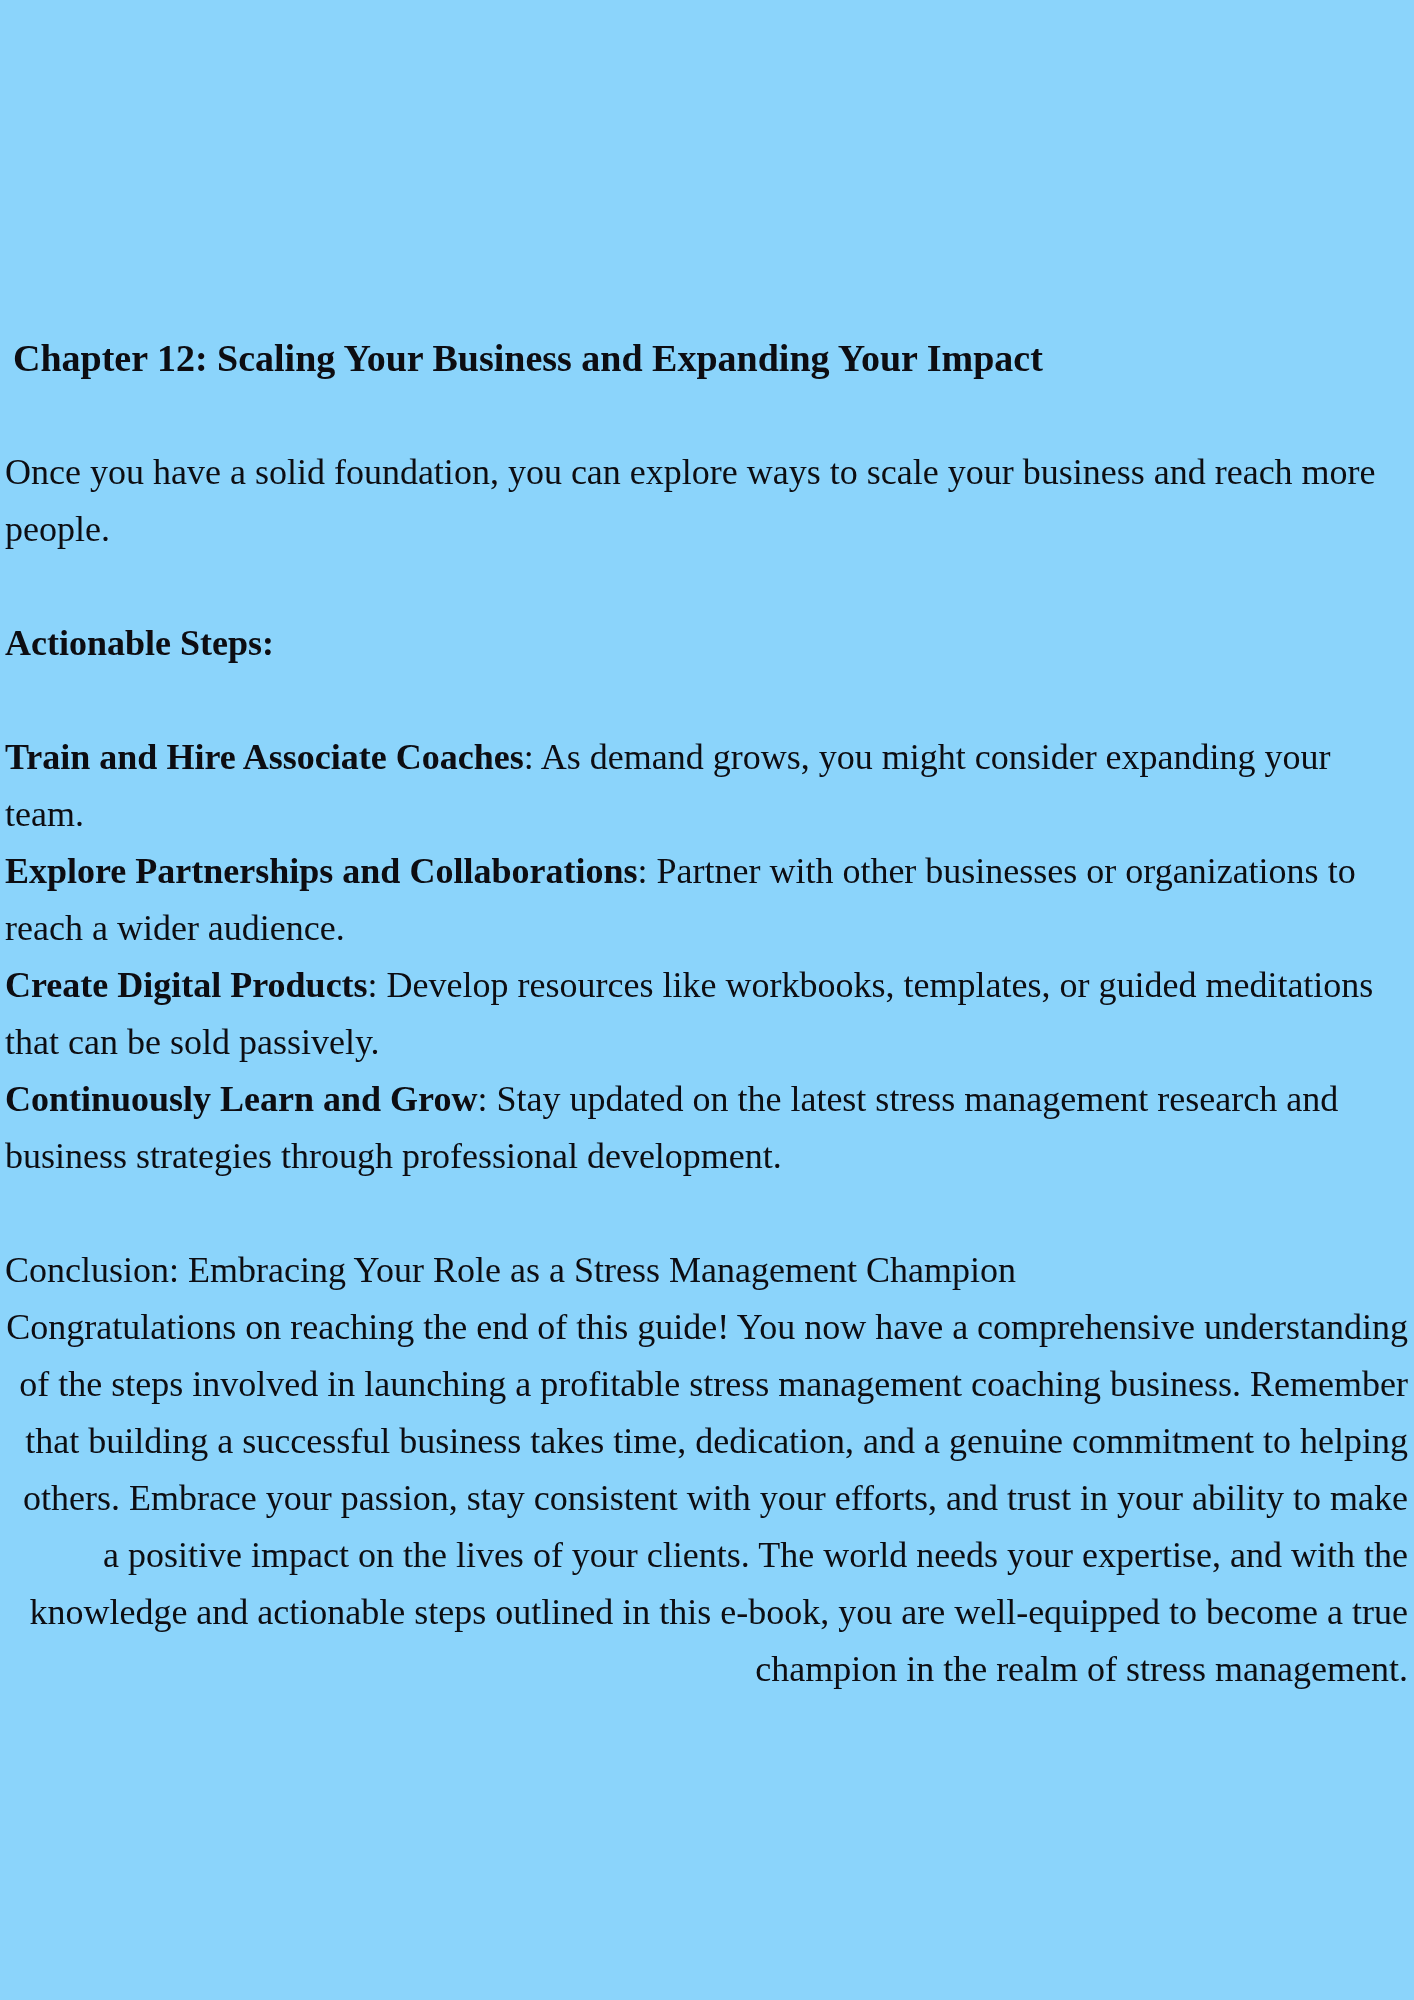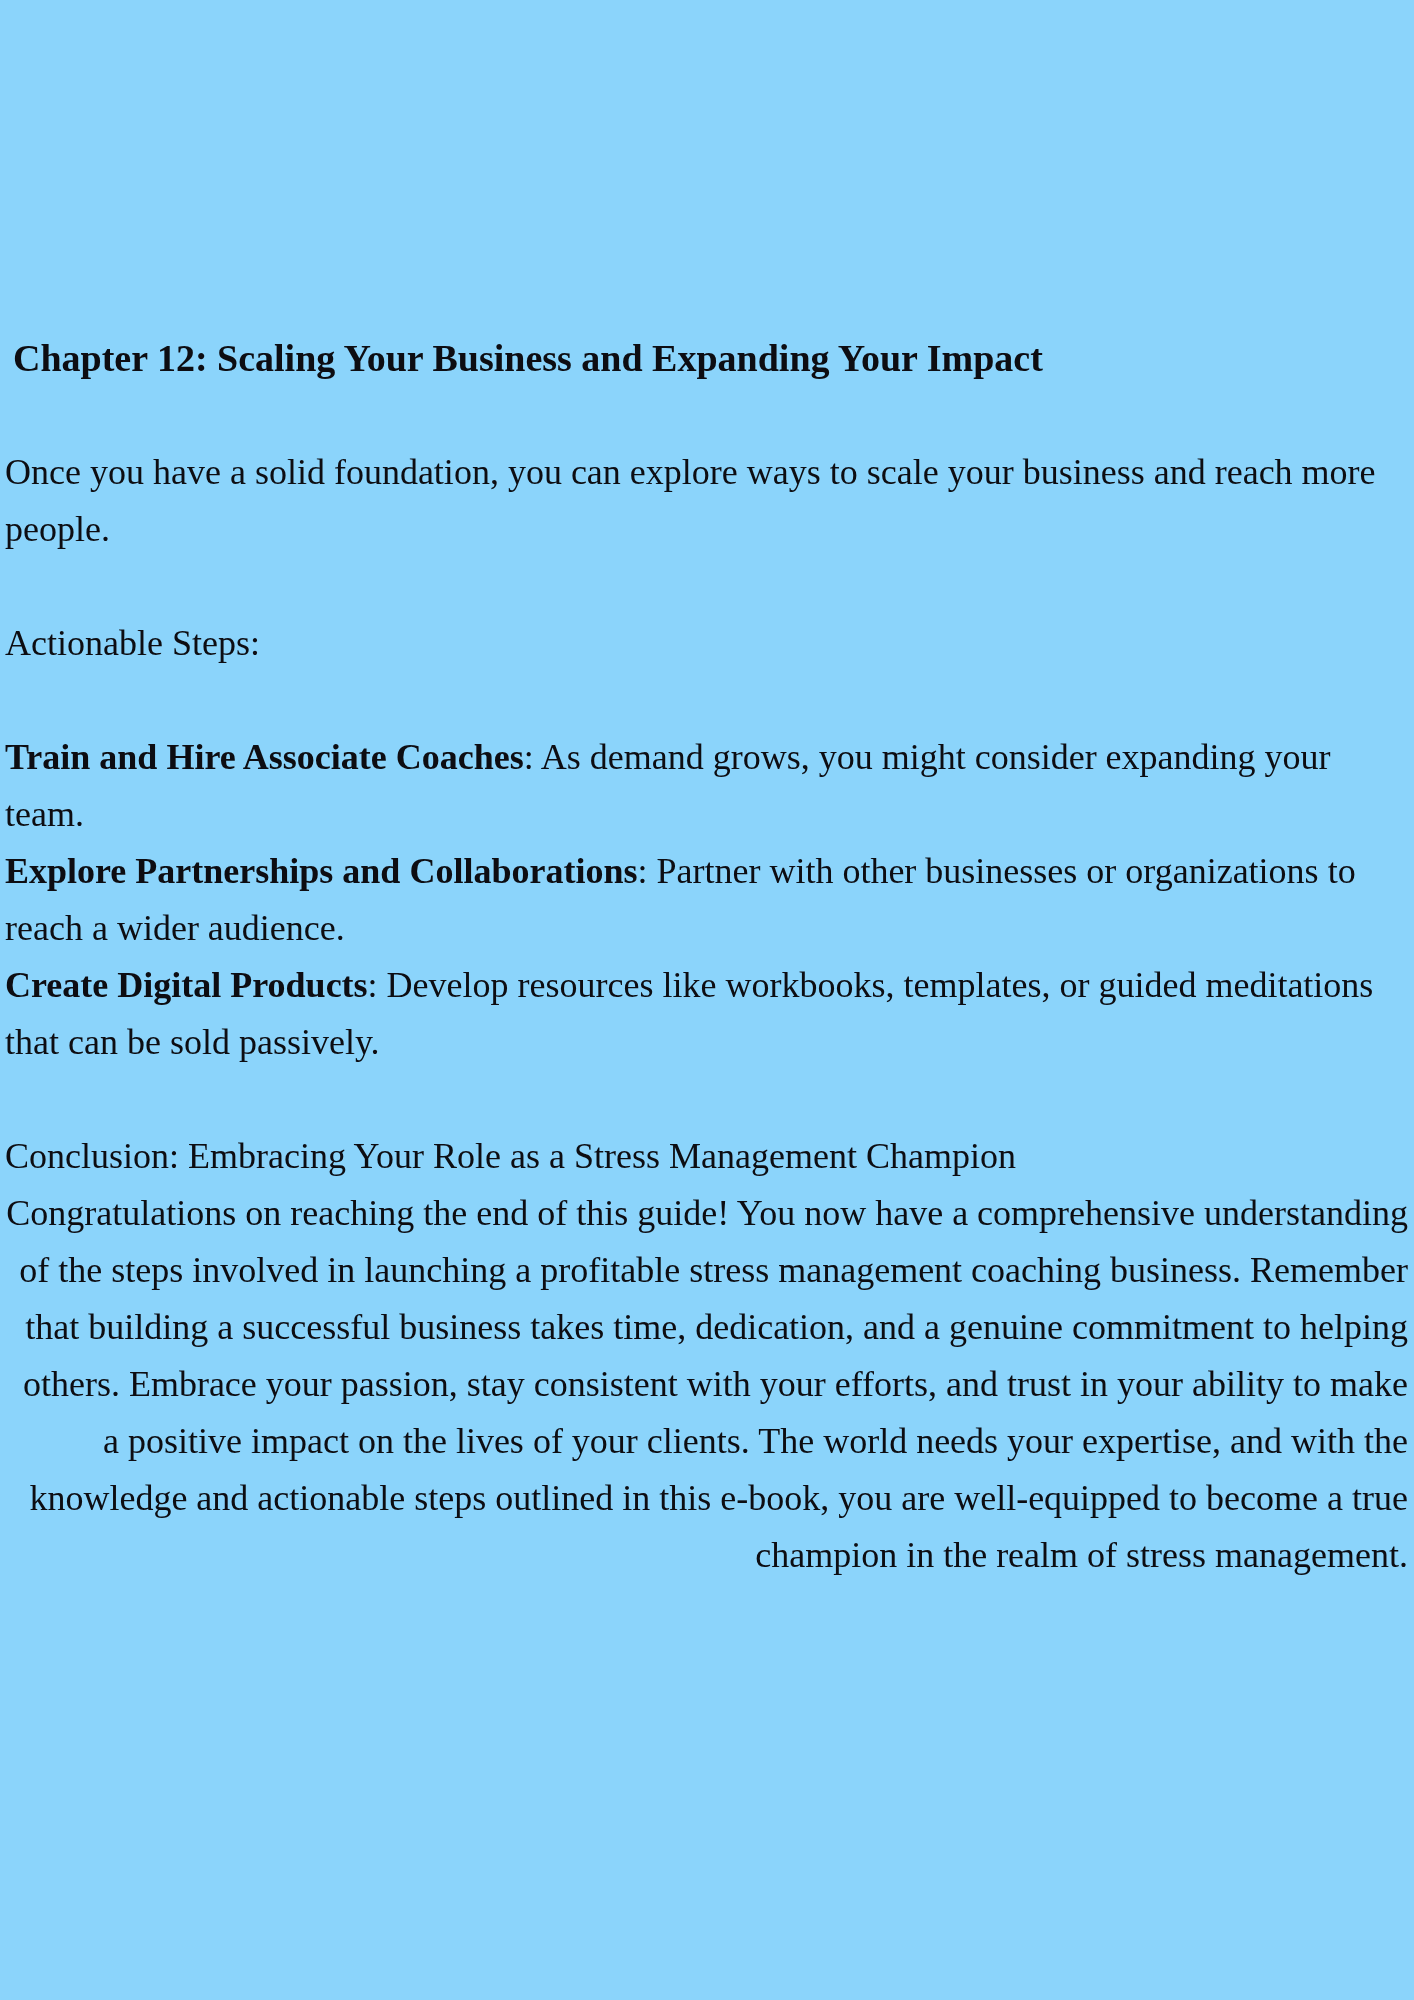--- a/index.html
+++ b/index.html
@@ -30,21 +30,21 @@
   }
   h1.chapter-heading {
     font-size: 38px;
     font-weight: bold;
     margin: 0 0 57px 8px;
   }
   p.intro {
     margin: 0 0 57px 0;
   }
   p.steps-label {
-    font-weight: normal;
+    font-weight: bold;
     margin: 0 0 57px 0;
   }
   .step {
     margin: 0;
   }
   .lead.bold {
     font-weight: bold;
     text-align: right;
   }
   h2.conclusion-heading {
@@ -63,18 +63,19 @@
   <h1 class="chapter-heading">Chapter 12: Scaling Your Business and Expanding Your Impact</h1>
 
   <p class="intro">Once you have a solid foundation, you can explore ways to scale your business and reach more people.</p>
 
   <p class="steps-label">Actionable Steps:</p>
 
   <div id="steps">
       <p class="step"><span class="lead bold">Train and Hire Associate Coaches</span>: As demand grows, you might consider expanding your team.</p>
       <p class="step"><span class="lead bold">Explore Partnerships and Collaborations</span>: Partner with other businesses or organizations to reach a wider audience.</p>
       <p class="step"><span class="lead bold">Create Digital Products</span>: Develop resources like workbooks, templates, or guided meditations that can be sold passively.</p>
+      <p class="step"><span class="lead bold">Continuously Learn and Grow</span>: Stay updated on the latest stress management research and business strategies through professional development.</p>
     </div>
 
   <h2 class="conclusion-heading">Conclusion: Embracing Your Role as a Stress Management Champion</h2>
 
   <p class="conclusion">Congratulations on reaching the end of this guide! You now have a comprehensive understanding of the steps involved in launching a profitable stress management coaching business. Remember that building a successful business takes time, dedication, and a genuine commitment to helping others. Embrace your passion, stay consistent with your efforts, and trust in your ability to make a positive impact on the lives of your clients. The world needs your expertise, and with the knowledge and actionable steps outlined in this e-book, you are well-equipped to become a true champion in the realm of stress management.</p>
 </div>
 
 </body></html>

